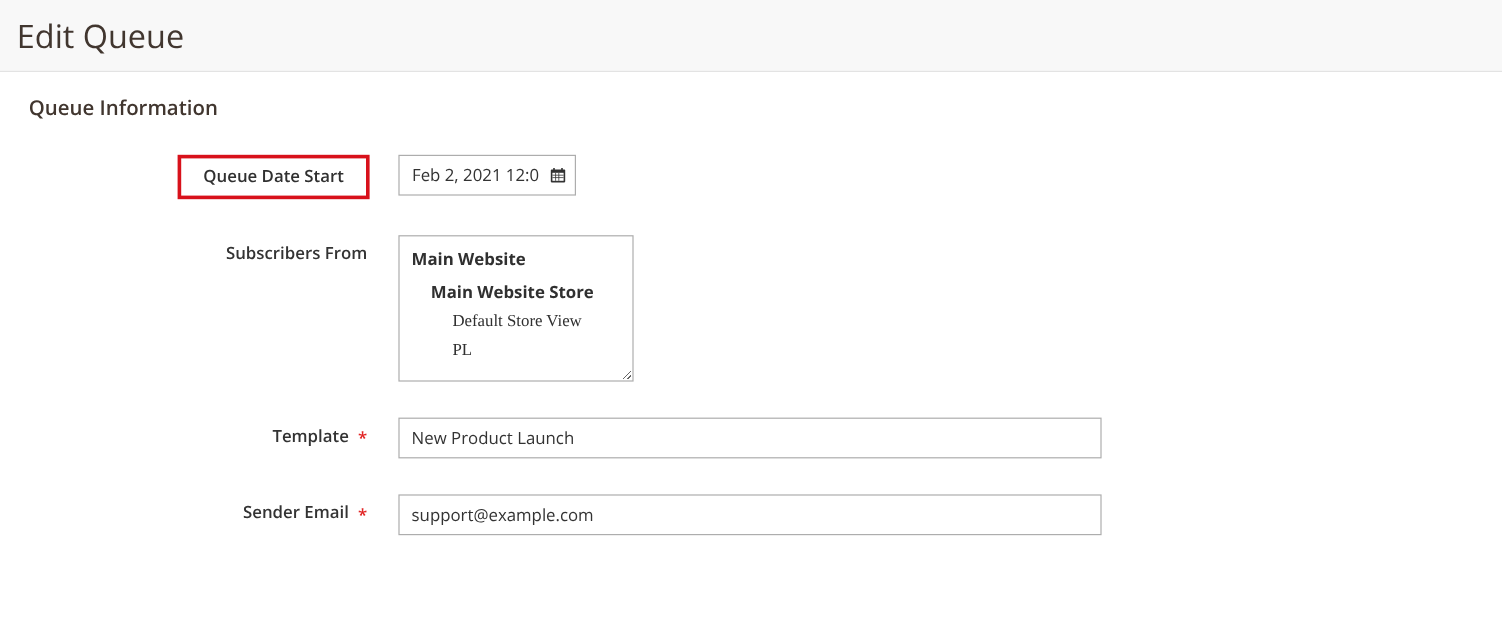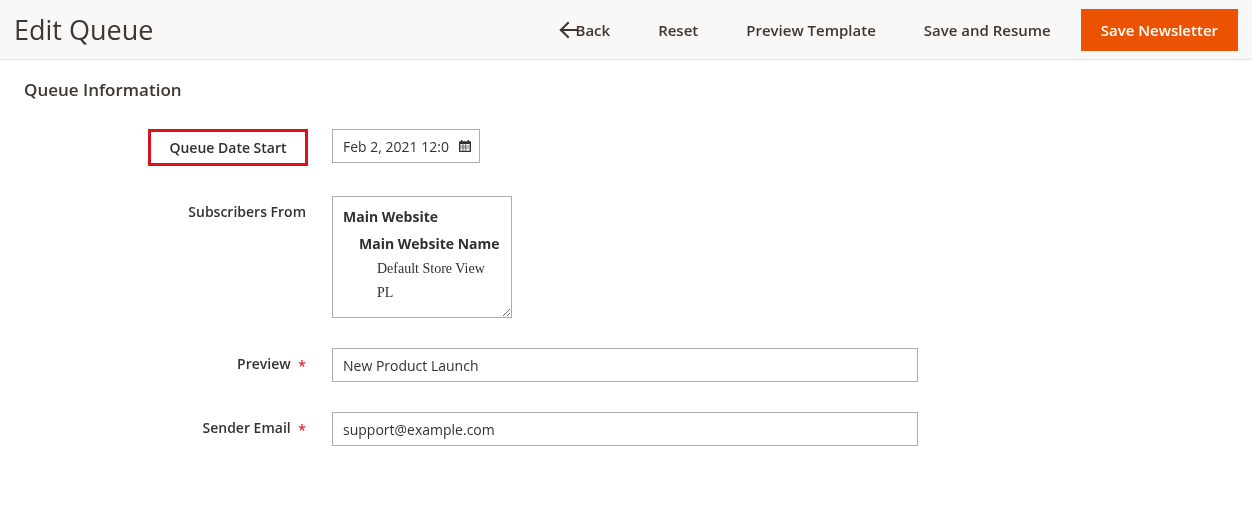--- a/index.html
+++ b/index.html
@@ -150,55 +150,37 @@
     font-weight:600;
     color:#303030;
     position:relative;
     left:-6px;
   }
   .row-queuedate .form-label{
     padding-right:18px;
     padding-top:0;
   }
   .listbox {
-    width: 180px;
+    width: 196px;
     height: 122px;
     border: 1px solid #adadad;
     padding: 6px 0 0 0;
     overflow: auto;
     resize: both;
     font-size: 14px;
   }
   .listbox .lvl1 { padding: 4px 10px; font-weight:700; color:#303030;}
   .listbox .lvl2 { padding: 4px 10px 4px 26px; font-weight:700; color:#303030;}
   .listbox .lvl3 { padding: 4px 10px 4px 44px; font-weight:400; color:#303030;font-family:Liberation Serif, serif;}
 </style>
 </head>
 <body>
 
 <div class="header">
   <h1 class="page-title">Edit Queue</h1>
-  <div class="actions">
-    <button class="btn">
-      <span class="arrow-left"></span>
-      <span>Back</span>
-    </button>
-    <button class="btn">
-      <span>Reset</span>
-    </button>
-    <button class="btn">
-      <span>Preview Template</span>
-    </button>
-    <button class="btn">
-      <span>Save and Resume</span>
-    </button>
-    <button class="btn btn-primary">
-      <span>Save Newsletter</span>
-    </button>
-  </div>
 </div>
 
 <div class="content">
   <div class="section-title">Queue Information</div>
 
   <div class="form">
 
     <div class="form-row row-queuedate">
       <div class="form-label">
         <span class="highlight-box">Queue Date Start</span>
@@ -220,30 +202,30 @@
           </span>
         </span>
       </div>
     </div>
 
     <div class="form-row">
       <div class="form-label">Subscribers From</div>
       <div class="form-control">
         <div class="listbox">
           <div class="lvl1">Main Website</div>
-          <div class="lvl2">Main Website Name</div>
+          <div class="lvl2">Main Website Store</div>
           <div class="lvl3">Default Store View</div>
           <div class="lvl3">PL</div>
         </div>
       </div>
     </div>
 
     <div class="form-row">
       <div class="form-label">
-        <span>Preview</span>
+        <span>Template</span>
         <span class="req-mark">*</span>
       </div>
       <div class="form-control">
         <input class="text-input" type="text" value="New Product Launch" style="">
       </div>
     </div>
 
 
     <div class="form-row">
       <div class="form-label">

